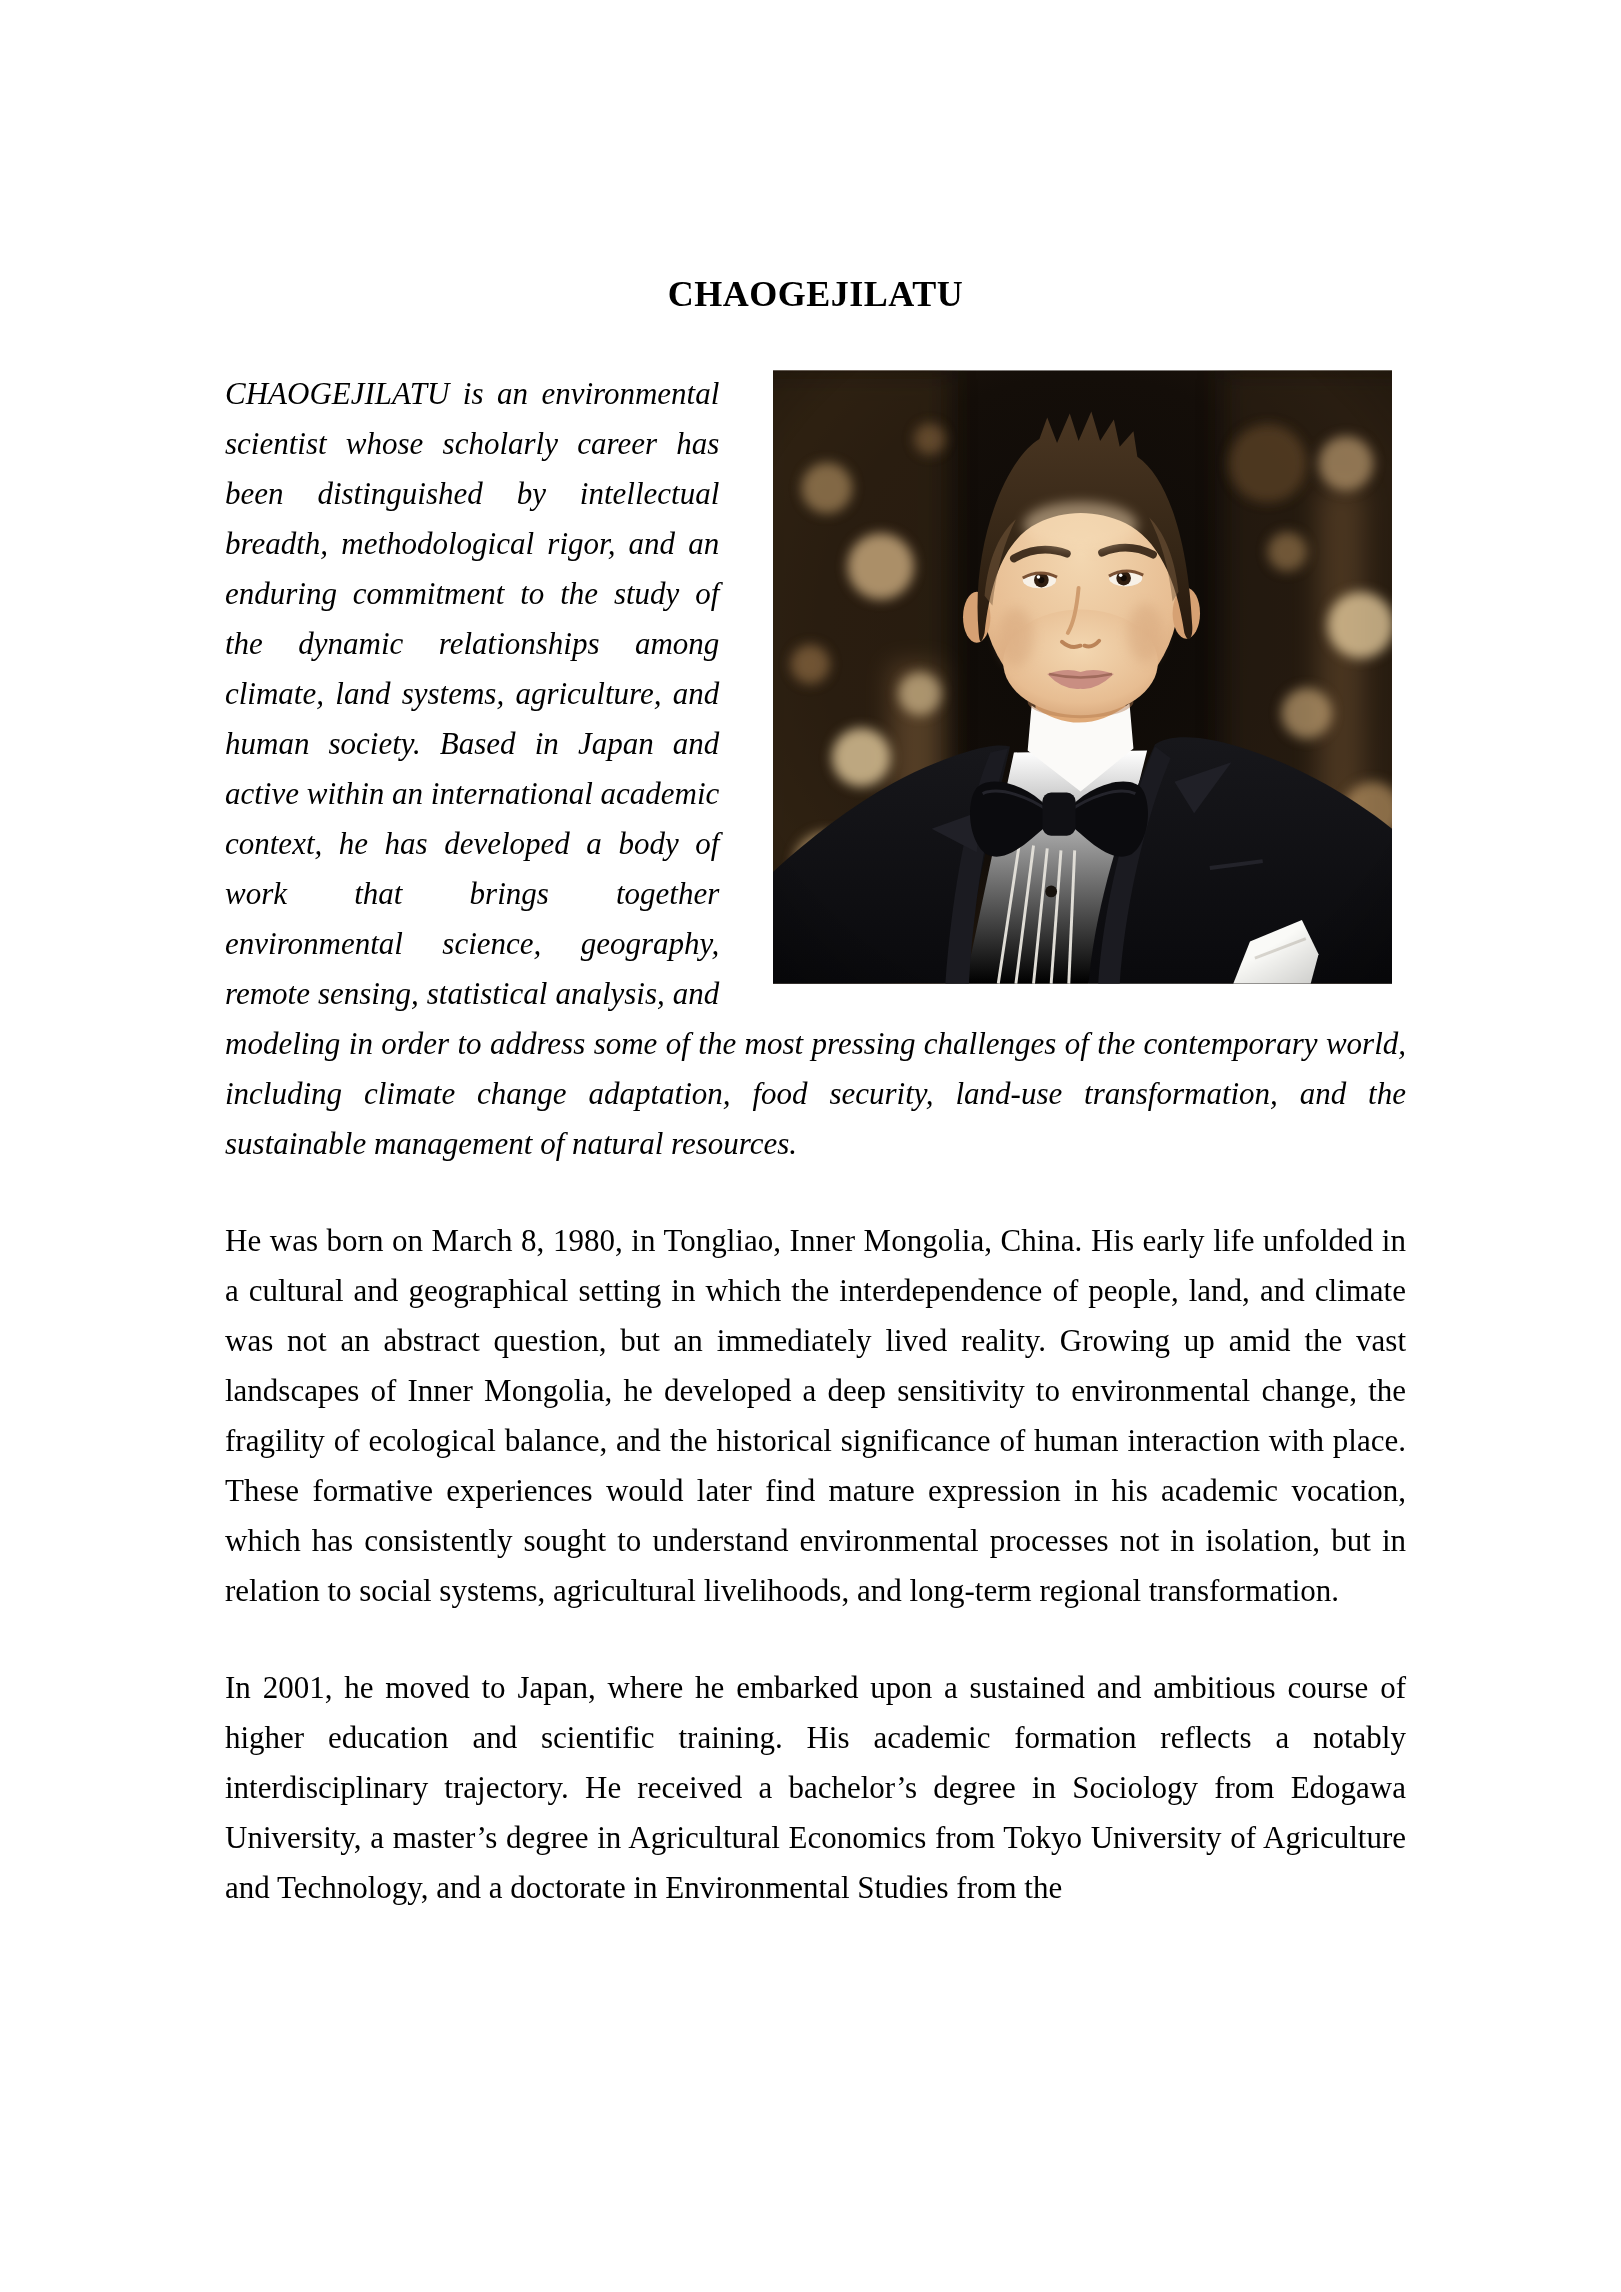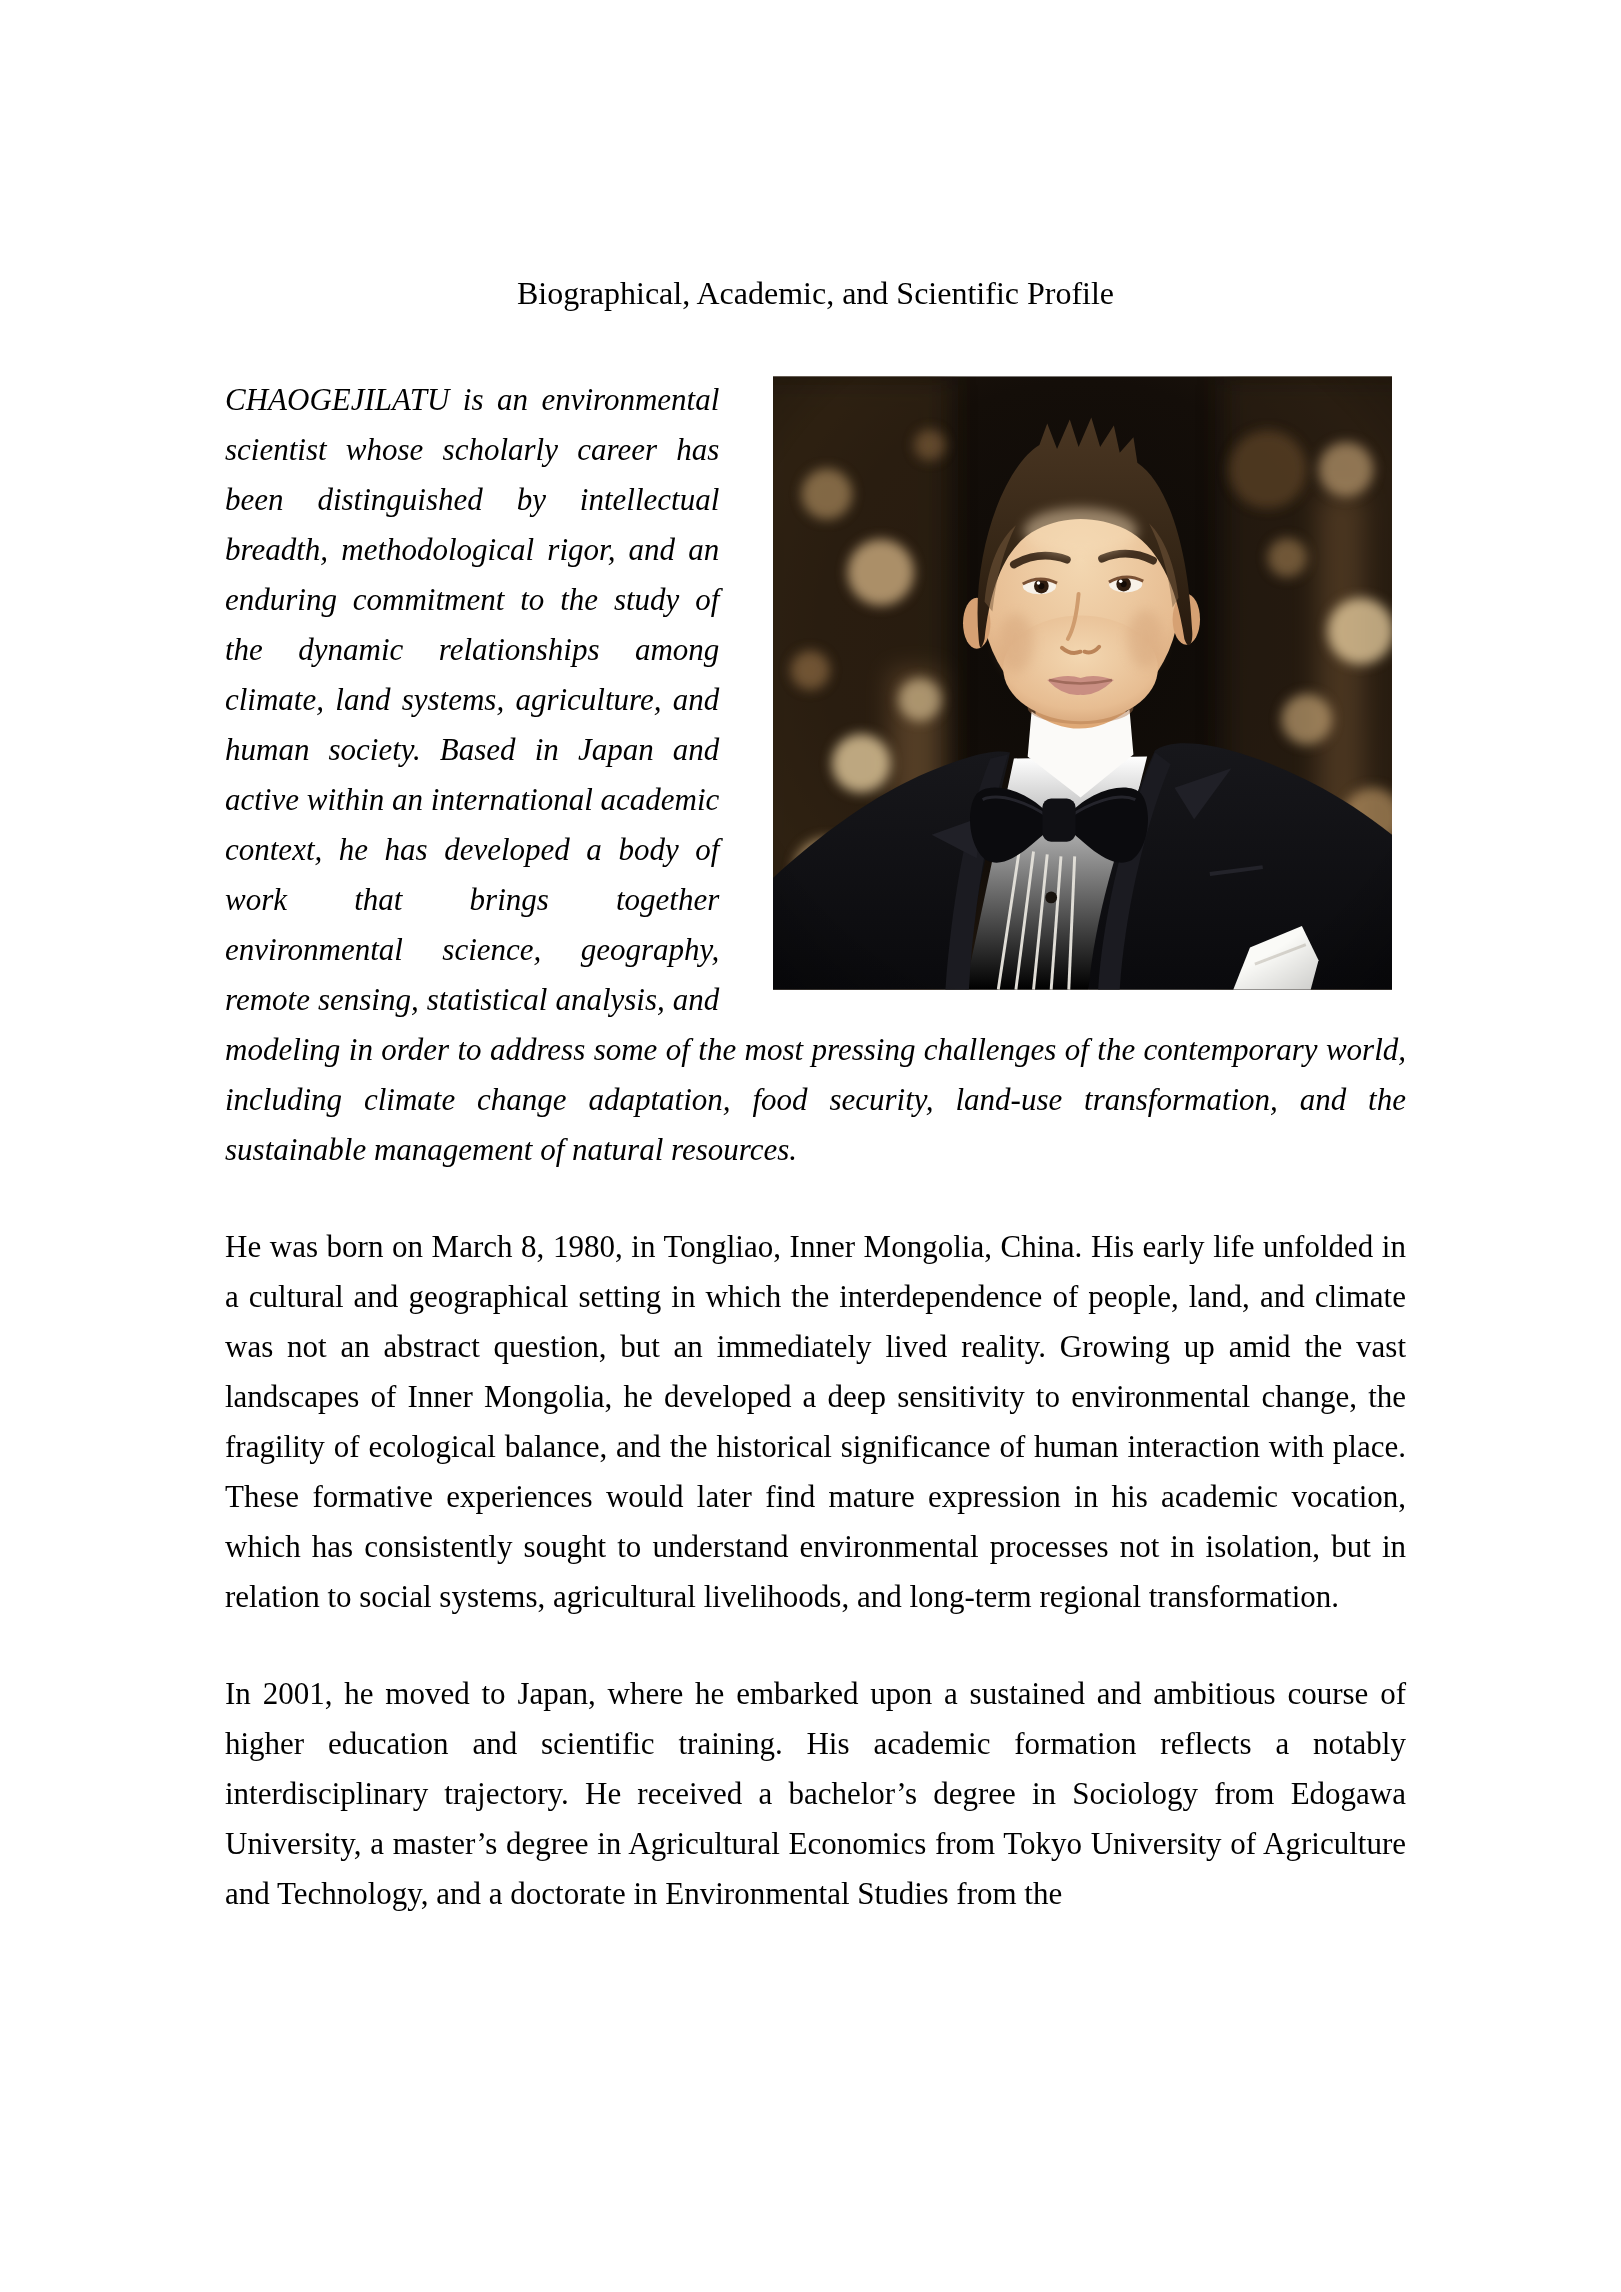--- a/index.html
+++ b/index.html
@@ -33,22 +33,22 @@
     margin:1px 13.7px 29px 54px;
     padding:0;
   }
   .portrait svg{display:block;width:619px;height:614px;}
 </style>
 </head>
 <body>
 
 <div class="page">
 
-
-  <h2 class="doc-subtitle">Biographical, Academic, and Scientific Profile</h2>
+  <h1 class="doc-title">CHAOGEJILATU</h1>
+
 
   <section>
 
     <div class="para-block">
 
       <figure class="portrait" role="img" aria-label="Studio portrait photograph of a man with short dark hair wearing a black tuxedo with peak lapels, a black bow tie, a white pleated dress shirt and a white pocket square, in front of a dark background with warm golden bokeh lights">
         <svg viewBox="0 0 632 626" xmlns="http://www.w3.org/2000/svg">
           <defs>
             <radialGradient id="bgGrad" cx="50%" cy="42%" r="75%">
               <stop offset="0%" stop-color="#0d0a07"></stop>

